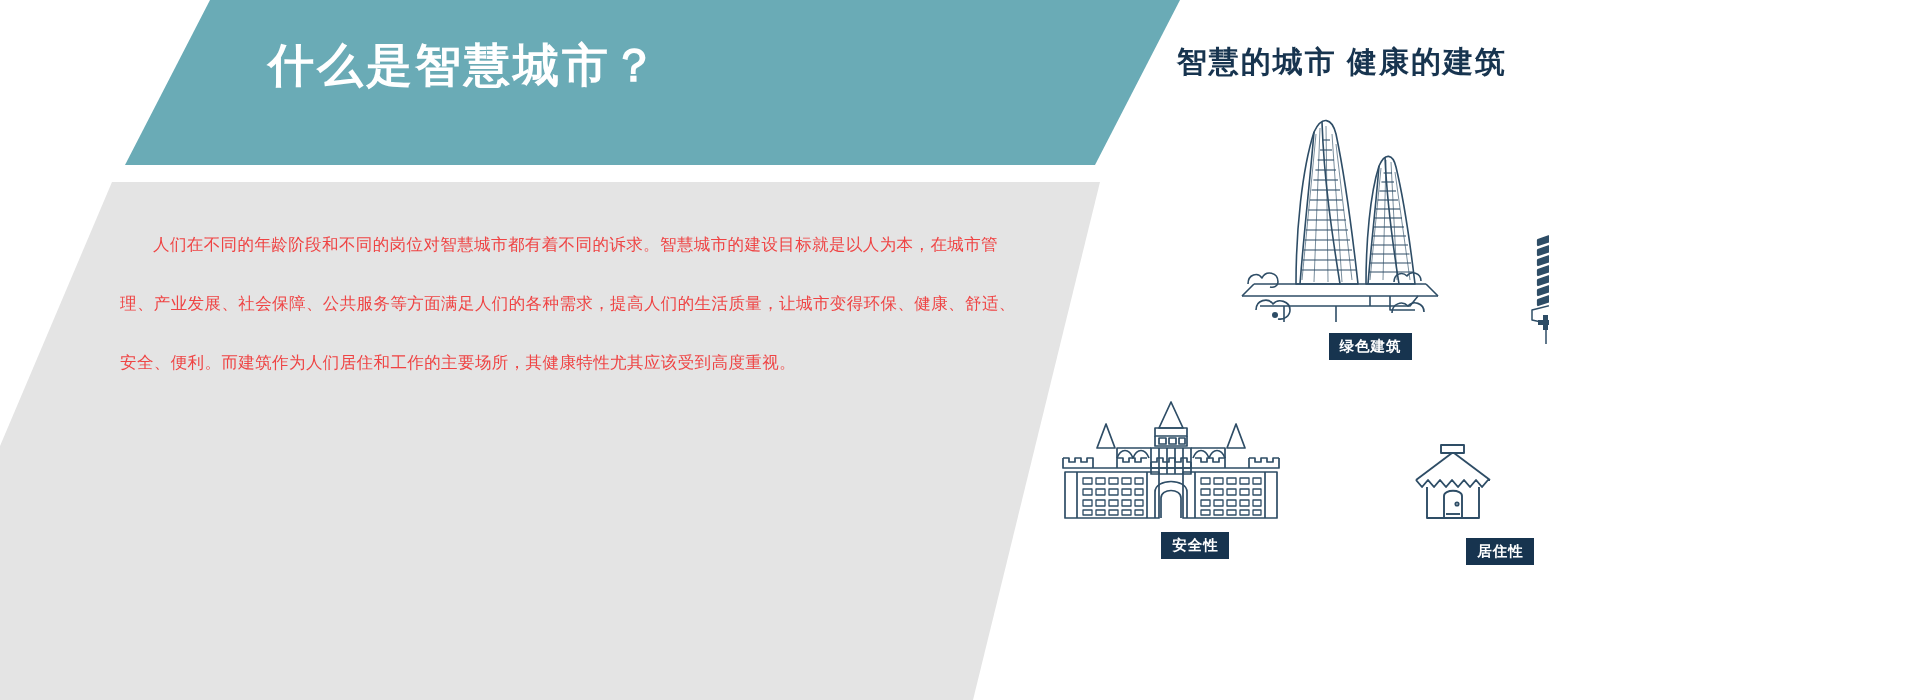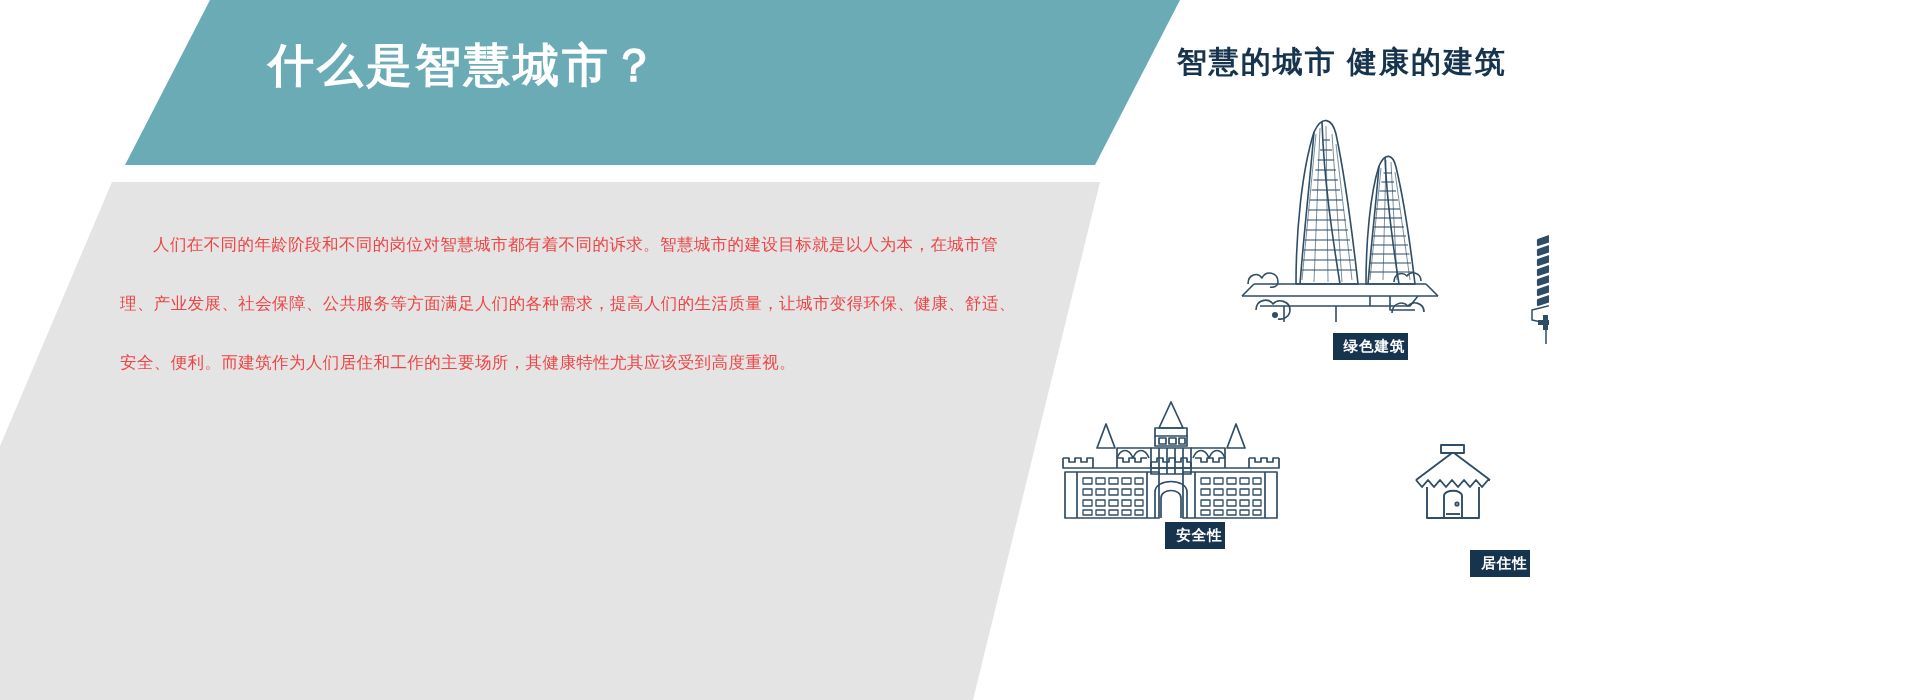--- a/index.html
+++ b/index.html
@@ -63,35 +63,35 @@
   .icon-area{position:absolute;left:1060px;top:110px;width:860px;height:560px;}
   .icon-cell{position:absolute;text-align:center;}
   .icon-art{display:block;margin:0 auto;}
   .icon-label{
     display:inline-block;
     background:#17344F;
     color:#ffffff;
     font-size:14.5px;
     font-weight:bold;
     letter-spacing:1px;
-    padding:4px 2px 5px 11px;
+    padding:4px 10px 5px 11px;
     line-height:1.25;
     white-space:nowrap;
   }
 
   .cell-green{left:180px;top:0px;width:260px;}
   .cell-health{left:470px;top:88px;width:260px;}
   .cell-safety{left:-5px;top:290px;width:280px;}
   .cell-livable{left:350px;top:330px;width:180px;}
   .cell-function{left:600px;top:320px;width:220px;}
 
   .cell-green .label-wrap{margin-top:8px;}
   .cell-health .label-wrap{margin-top:6px;}
-  .cell-safety .label-wrap{}
-  .cell-livable .label-wrap{margin-top:24px;}
+  .cell-safety .label-wrap{margin-top:10px;}
+  .cell-livable .label-wrap{margin-top:12px;}
   .cell-function .label-wrap{margin-top:14px;}
 
   svg{display:block;}
 </style>
 </head>
 <body>
 
 <div id="stage">
 
   <div class="shape-layer">

